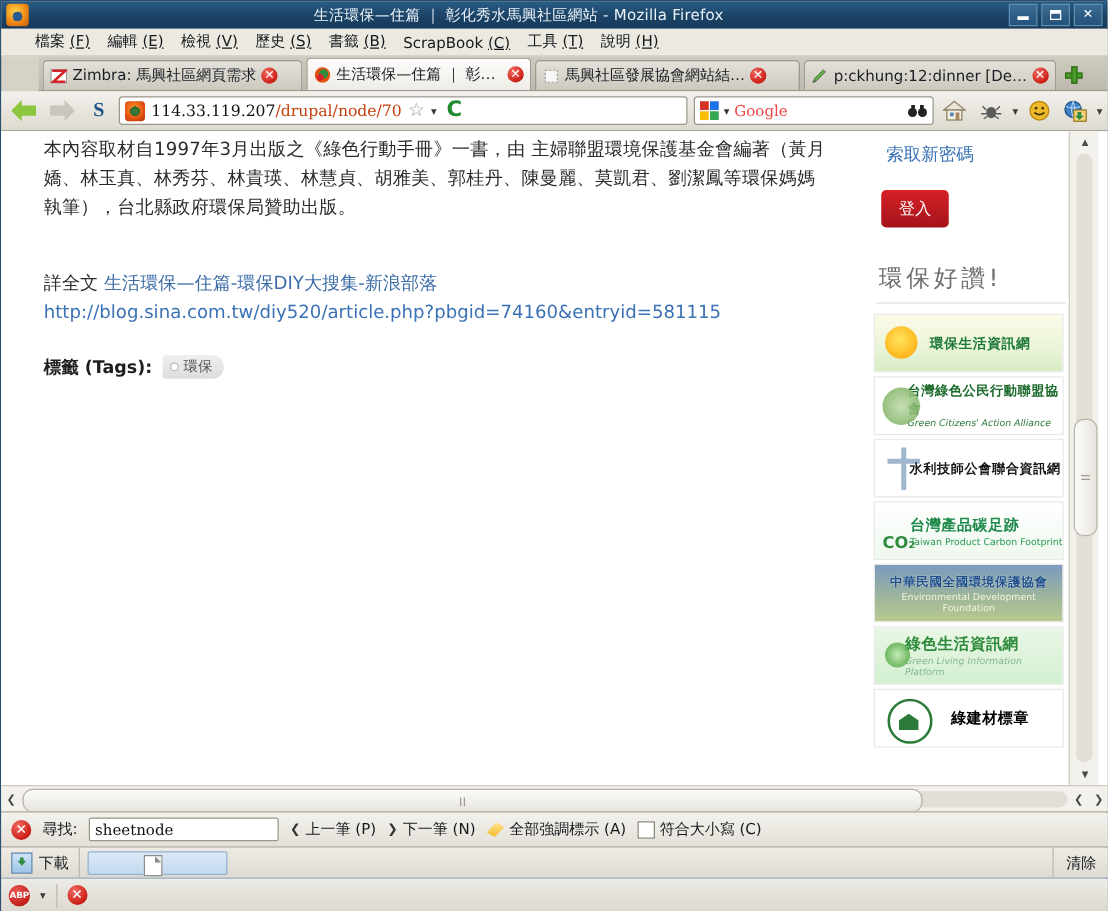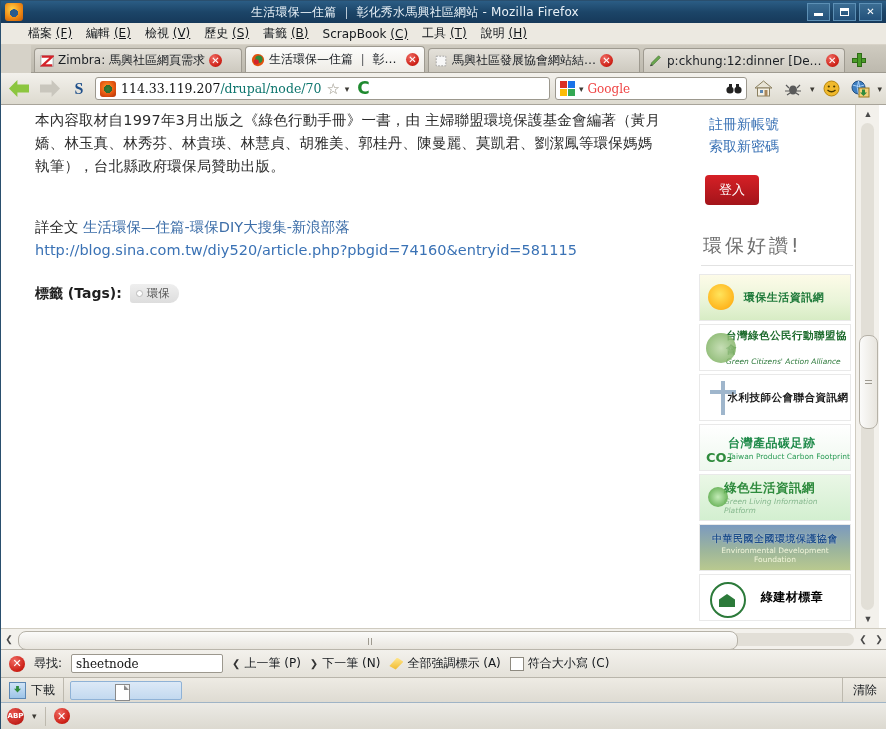--- a/index.html
+++ b/index.html
@@ -154,21 +154,21 @@
   }
   .site-ico::after{
     content:""; position:absolute; left:3px; top:3px; width:10px;height:10px;
     border-radius:50%;
     background: radial-gradient(circle at 50% 50%, #3a7f3a 0%, #2d6b2d 55%, transparent 56%);
   }
   .url-text {
     font-size: 12.5px; color: #111; font-family: "DejaVu Serif", serif;
     white-space: nowrap; overflow: hidden;
   }
-  .url-text .dim { color: #0f766e; }
+  .url-text .dim { color: #c2410c; }
   .star {
     color: #c9c6bd; font-size: 15px; line-height: 1; flex:none;
     text-shadow: 0 0 0 #9c988e;
   }
   .caret { font-size: 9px; color: #3c3a35; flex:none; }
   .reload {
     width: 18px; height: 18px; flex:none; border-radius:50%;
     display:flex;align-items:center;justify-content:center;
     color:#1f8a2f; font-size:17px; font-weight:bold; line-height:1;
     font-family:"DejaVu Sans", sans-serif;
@@ -584,21 +584,20 @@
           <span>標籤 (Tags):</span>
           <span class="tagchip">
             <span class="tagdot"></span>
             <span>環保</span>
           </span>
         </div>
       </div>
 
       <div class="sidebar">
         <ul class="sb-list">
-          <li><a class="sb-link" href="#">註冊新帳號</a></li>
           <li><a class="sb-link" href="#">索取新密碼</a></li>
         </ul>
 
         <div class="loginbtn">登入</div>
 
         <div class="sb-heading">環保好讚!</div>
         <div class="sb-sep"></div>
 
         <div class="banners">
           <div class="banner bn1">
@@ -616,31 +615,31 @@
             <span class="tower"></span>
             <span class="bn-text" style="color:#1a1a1a;margin-left:26px;font-size:10.5px">水利技師公會聯合資訊網</span>
           </div>
           <div class="banner bn4">
             <span class="co2">CO₂</span>
             <span style="margin-left:28px;text-align:left">
               <span class="bn-text" style="color:#1f8a4a;font-size:12px">台灣產品碳足跡</span>
               <span class="bn-sub" style="color:#2a9b55">Taiwan Product Carbon Footprint</span>
             </span>
           </div>
+          <div class="banner bn5">
+            <span style="text-align:center">
+              <span class="bn-text" style="color:#1e4f8a;font-size:10px;text-shadow:0 0 1px #fff">中華民國全國環境保護協會</span>
+              <span class="bn-sub" style="color:#f0f4d8">Environmental Development Foundation</span>
+            </span>
+          </div>
           <div class="banner bn6">
             <span class="leafmark" style="left:8px;top:12px;width:20px;height:20px;background:radial-gradient(circle at 50% 50%,#bdeab0,#4fa33c 80%)"></span>
             <span style="margin-left:24px;text-align:left">
               <span class="bn-text" style="color:#2e8b3d;font-size:12.5px">綠色生活資訊網</span>
               <span class="bn-sub" style="color:#86b88e;font-style:italic">Green Living Information Platform</span>
-            </span>
-          </div>
-          <div class="banner bn5">
-            <span style="text-align:center">
-              <span class="bn-text" style="color:#1e4f8a;font-size:10px;text-shadow:0 0 1px #fff">中華民國全國環境保護協會</span>
-              <span class="bn-sub" style="color:#f0f4d8">Environmental Development Foundation</span>
             </span>
           </div>
           <div class="banner bn7">
             <span class="house"></span>
             <span class="bn-text" style="color:#000000;margin-left:34px;font-size:12px">綠建材標章</span>
           </div>
         </div>
       </div>
 
       <div class="vscroll">

